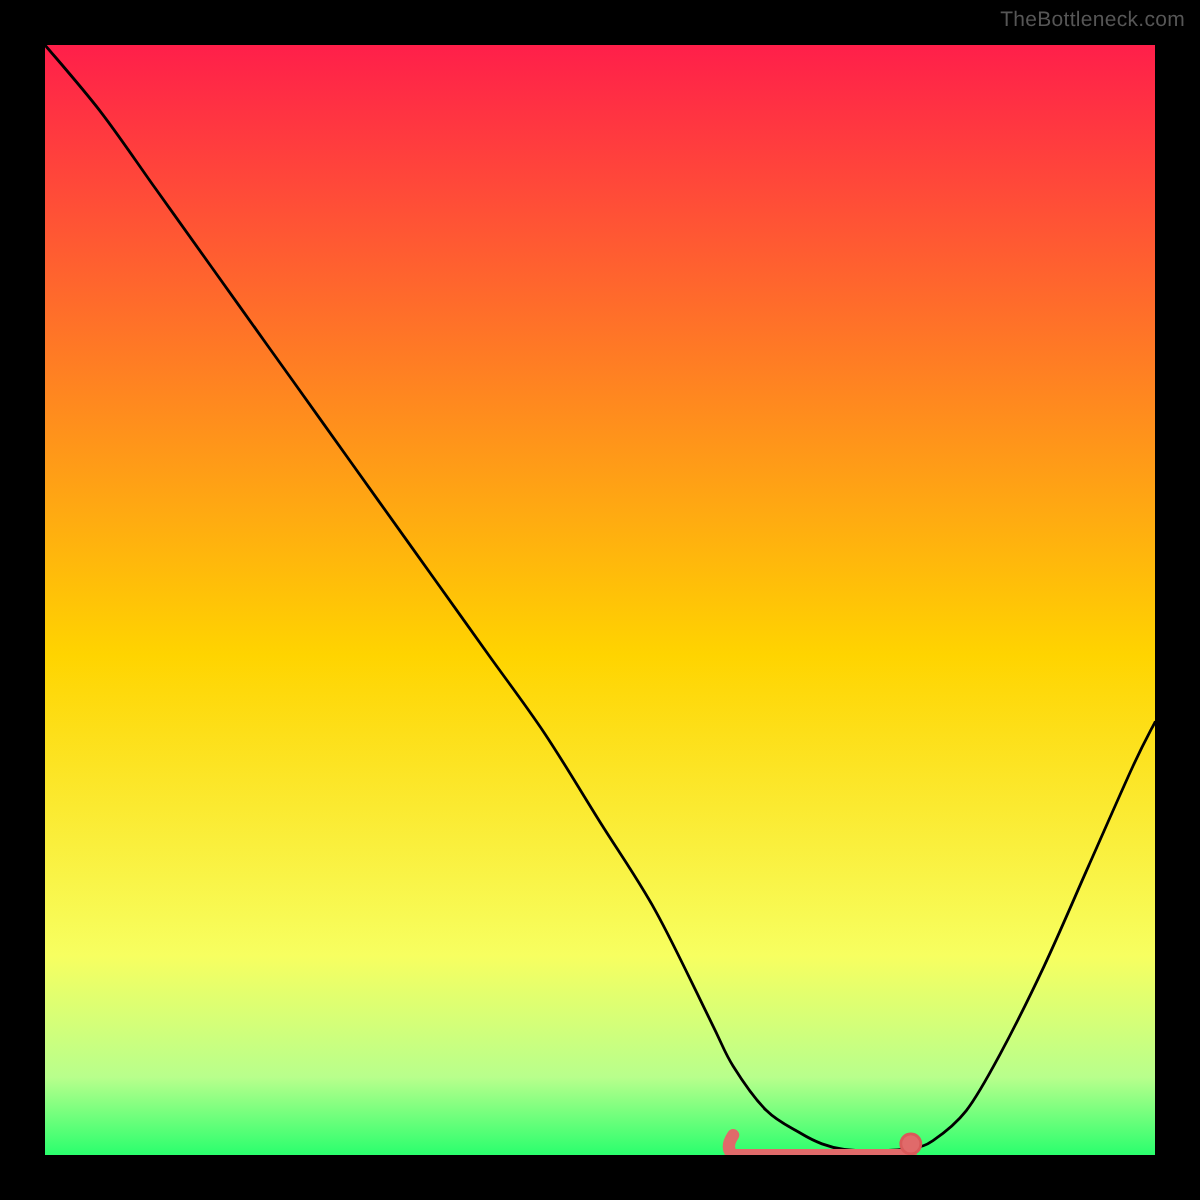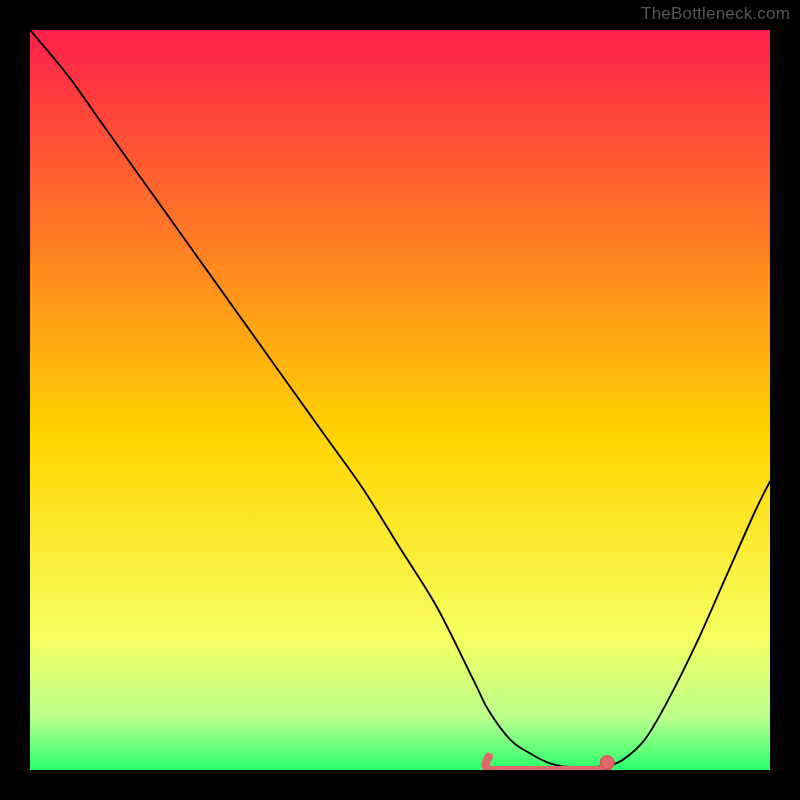--- a/index.html
+++ b/index.html
@@ -14,21 +14,21 @@
     position: relative;
     width: 800px;
     height: 800px;
     background: #000;
   }
   .watermark {
     position: absolute;
     top: 4px;
     right: 10px;
     font-family: Arial, Helvetica, sans-serif;
-    font-size: 17px;
+    font-size: 14px;
     color: #565656;
     letter-spacing: 0.2px;
     z-index: 10;
   }
   svg.plot {
     position: absolute;
     left: 30px;
     top: 30px;
     width: 740px;
     height: 740px;

